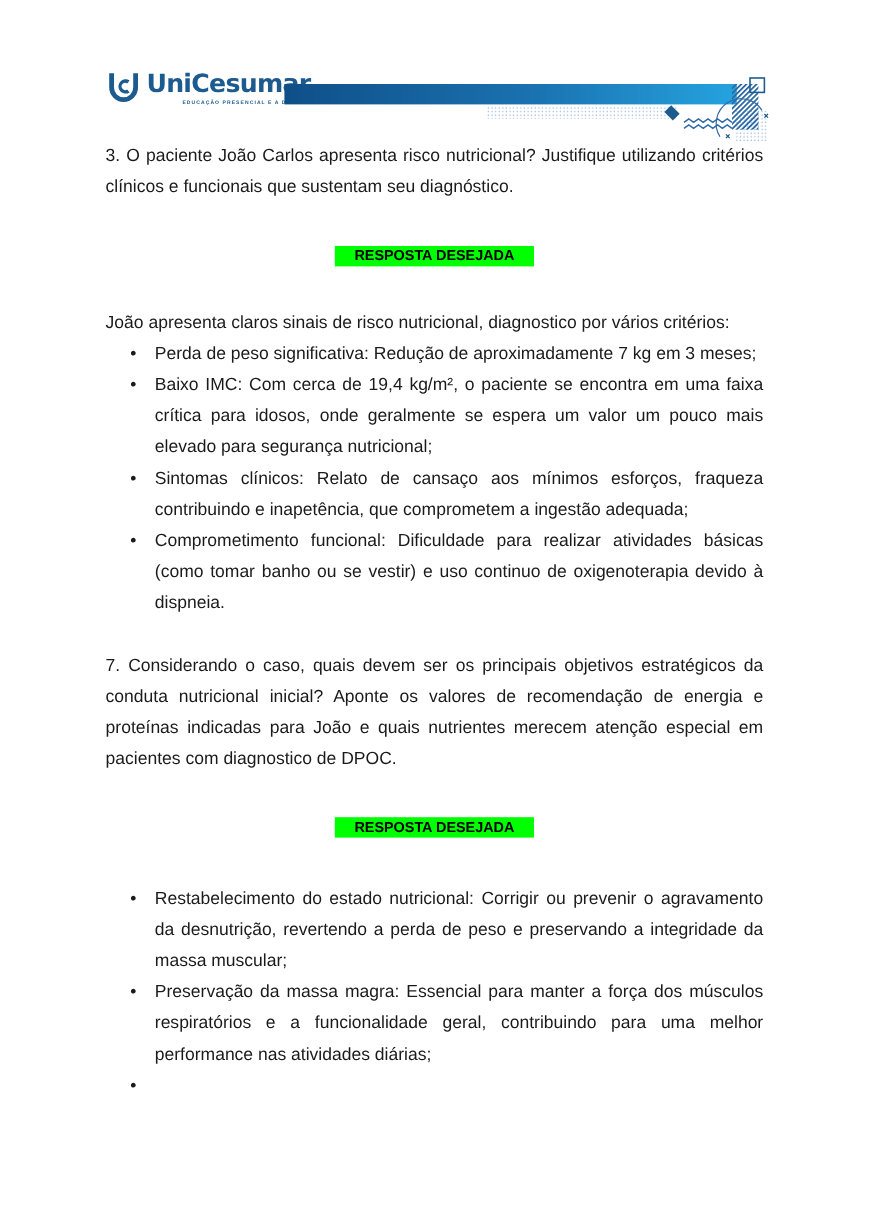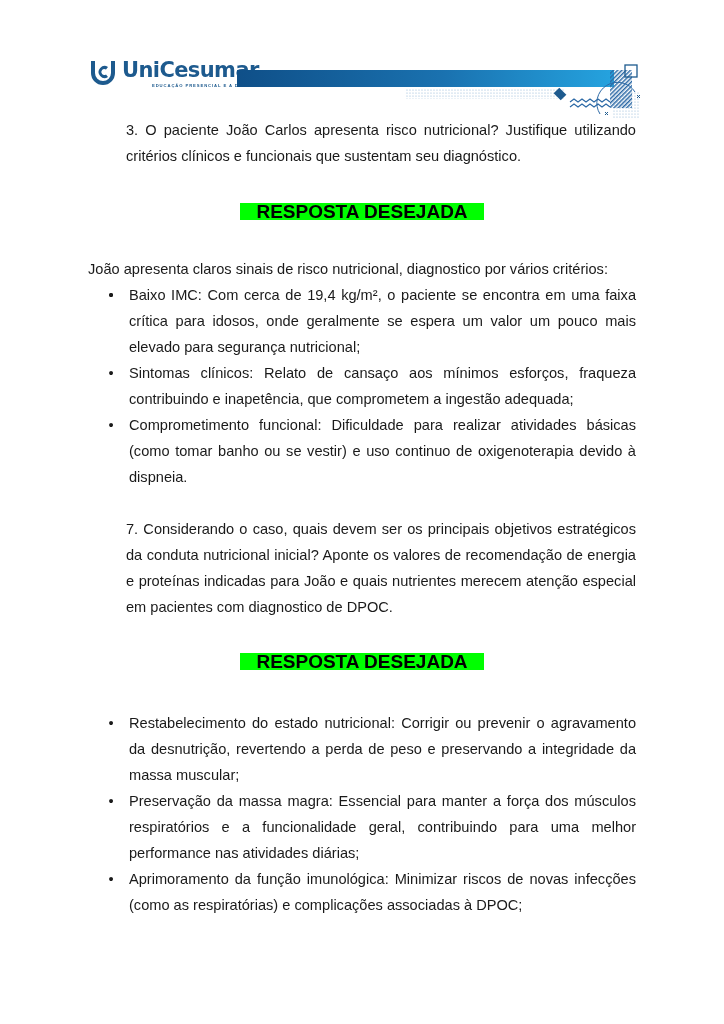--- a/index.html
+++ b/index.html
@@ -11,23 +11,23 @@
   .logo-mark { width: 30px; height: 28px; }
   .logo-text { margin-left: 4px; display: flex; flex-direction: column; }
   .logo-name { font-family: "DejaVu Sans", sans-serif; font-weight: bold; font-size: 21px; color: #1d5a8e; letter-spacing: -0.6px; line-height: 24px; }
   .logo-tagline { font-size: 4.2px; font-weight: bold; color: #1d5a8e; letter-spacing: 0.9px; margin-left: 30px; margin-top: 1px; white-space: nowrap; }
   .header-bar { position: absolute; left: 237px; top: 70px; width: 377px; height: 17px;
     background: linear-gradient(90deg, #0f4f88 0%, #1a72b0 55%, #25a3df 100%); }
   .header-deco { position: absolute; left: 400px; top: 62px; width: 245px; height: 56px; }
 
   .content { position: absolute; left: 88px; top: 117px; width: 548px; font-size: 14.6px; line-height: 26px; }
   .para { text-align: justify; }
-  .q { margin-bottom: 0; margin-left: 38px; }
+  .q { margin-bottom: 0; }
   .heading-wrap { text-align: center; }
-  .heading { display: inline-block; background: #00ff00; font-weight: bold; color: #000; padding: 0 16px; line-height: 17px; font-size: 19px; }
+  .heading { display: inline-block; background: #00ff00; font-weight: bold; color: #000; padding: 0 16px; line-height: 17px; font-size: 12px; }
   ul.bullets { list-style: none; margin-left: 18px; }
   ul.bullets li { position: relative; padding-left: 23px; text-align: justify; }
   ul.bullets li .bullet { position: absolute; left: 0; top: 0; width: 10px; text-align: center; }
 </style>
 </head>
 <body>
 
 <div class="header">
   <div class="logo">
     <svg class="logo-mark" viewBox="0 0 30 28">
@@ -64,32 +64,32 @@
 <div class="content">
 
   <p class="para q">3. O paciente João Carlos apresenta risco nutricional? Justifique utilizando critérios clínicos e funcionais que sustentam seu diagnóstico.</p>
   <div style="height:26px"></div>
   <div class="heading-wrap" style="margin-top:5px;">
     <span class="heading">RESPOSTA DESEJADA</span>
   </div>
   <div style="height:30px"></div>
   <p class="para">João apresenta claros sinais de risco nutricional, diagnostico por vários critérios:</p>
   <ul class="bullets">
-    <li><span class="bullet">•</span></li>
+    <li><span class="bullet">•</span><span>Perda de peso significativa: Redução de aproximadamente 7 kg em 3 meses;</span></li>
     <li><span class="bullet">•</span><span>Baixo IMC: Com cerca de 19,4 kg/m², o paciente se encontra em uma faixa crítica para idosos, onde geralmente se espera um valor um pouco mais elevado para segurança nutricional;</span></li>
     <li><span class="bullet">•</span><span>Sintomas clínicos: Relato de cansaço aos mínimos esforços, fraqueza contribuindo e inapetência, que comprometem a ingestão adequada;</span></li>
     <li><span class="bullet">•</span><span>Comprometimento funcional: Dificuldade para realizar atividades básicas (como tomar banho ou se vestir) e uso continuo de oxigenoterapia devido à dispneia.</span></li>
   </ul>
 
   <div style="height:26px"></div>
 
   <p class="para q">7. Considerando o caso, quais devem ser os principais objetivos estratégicos da conduta nutricional inicial? Aponte os valores de recomendação de energia e proteínas indicadas para João e quais nutrientes merecem atenção especial em pacientes com diagnostico de DPOC.</p>
   <div style="height:26px"></div>
   <div class="heading-wrap" style="margin-top:4px;">
     <span class="heading">RESPOSTA DESEJADA</span>
   </div>
   <div style="height:34px"></div>
   <ul class="bullets">
     <li><span class="bullet">•</span><span>Restabelecimento do estado nutricional: Corrigir ou prevenir o agravamento da desnutrição, revertendo a perda de peso e preservando a integridade da massa muscular;</span></li>
     <li><span class="bullet">•</span><span>Preservação da massa magra: Essencial para manter a força dos músculos respiratórios e a funcionalidade geral, contribuindo para uma melhor performance nas atividades diárias;</span></li>
-    <li><span class="bullet">•</span><span>Aprimoramento da função imunológica: Minimizar riscos de novas infecções (como as respiratórias) e complicações associadas à DPOC;</span></li>
+    <li><span class="bullet">•</span></li>
   </ul>
 </div>
 
 </body></html>

